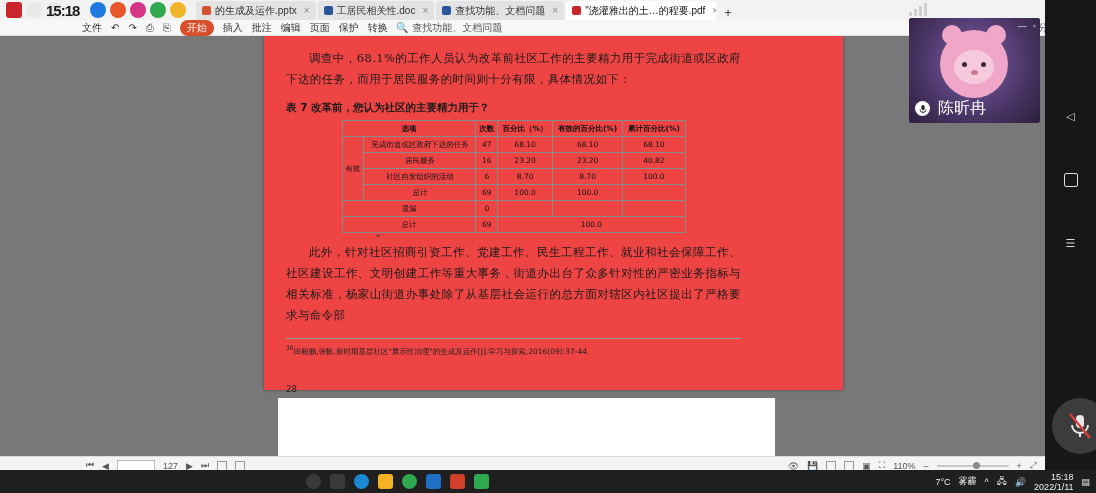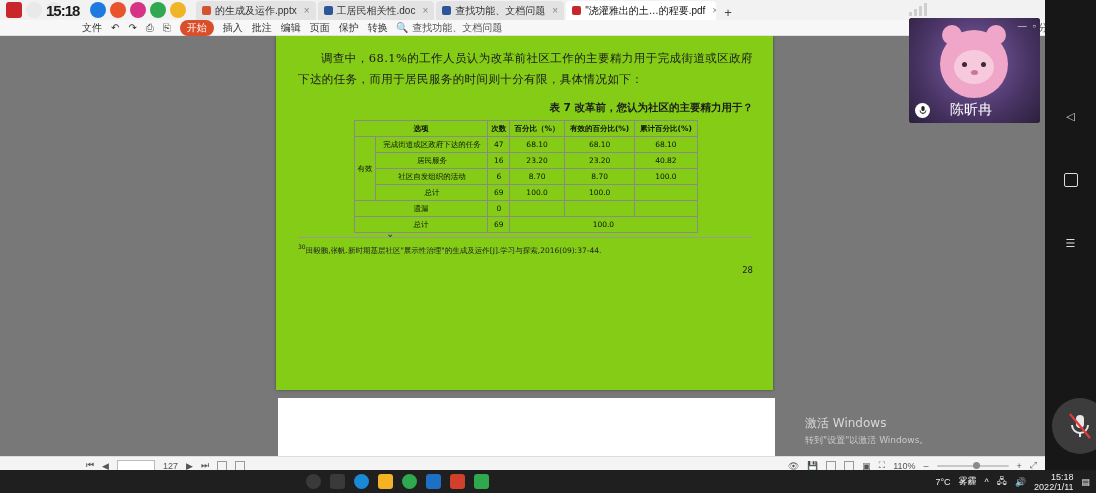--- a/index.html
+++ b/index.html
@@ -69,40 +69,40 @@
   }
   .rail svg { display:block; }
 
   
   .doc-area {
     position:absolute; left:0; top:36px; width:1045px; height:420px;
     background:#787878;
     overflow:hidden;
   }
   .page {
-    position:absolute; left:276px; top:0px; width:497px; height:354px;
-    background:#84cc16;
+    position:absolute; left:264px; top:0px; width:579px; height:354px;
+    background:#ef4444;
     box-shadow:0 0 3px rgba(0,0,0,.4);
   }
   .page2 {
     position:absolute; left:278px; top:362px; width:497px; height:70px;
     background:#fff;
   }
   .page-body {
     position:absolute; left:22px; top:0px; width:455px;
     color:#1a1a1a;
     font-family:"DejaVu Sans", sans-serif;
   }
   .para {
     font-size:11.5px; line-height:21px; letter-spacing:.4px; text-align:justify;
     font-family:"DejaVu Serif", serif;
   }
   .indent { text-indent:23px; }
   .tbl-title {
-    text-align:right; font-size:10.5px; font-weight:bold; margin:7px 0 5px 0;
+    text-align:left; font-size:10.5px; font-weight:bold; margin:7px 0 5px 0;
     font-family:"DejaVu Sans", sans-serif;
   }
   table.survey {
     border-collapse:collapse; width:344px; margin:0 auto;
     font-size:7.5px; font-family:"DejaVu Sans", sans-serif;
   }
   table.survey th, table.survey td {
     border:1px solid #8a8a8a; padding:2px 2px; text-align:center; line-height:11px;
     color:#111;
   }
@@ -111,21 +111,21 @@
 
   .fn {
     margin-top:4px; border-top:1px solid #999; width:455px;
   }
   .fn-text {
     font-size:7.5px; color:#222; padding-top:3px; line-height:11px;
     font-family:"DejaVu Sans", sans-serif;
   }
   .sup { font-size:6px; vertical-align:super; }
   .pageno {
-    text-align:right; font-size:8.5px; margin-top:9px; color:#222;
+    text-align:left; font-size:8.5px; margin-top:28px; color:#222;
     font-family:"DejaVu Sans", sans-serif;
   }
   .caret-mark {
     position:absolute; left:110px; top:192px; font-size:10px; color:#333;
   }
 
   
   .statusbar {
     position:absolute; left:0; top:456px; width:1045px; height:18px;
     background:#f4f4f4; border-top:1px solid #ddd;
@@ -185,22 +185,22 @@
     position:absolute; left:31px; top:12px; width:68px; height:68px; border-radius:50%;
     background:#f0a6c8;
   }
   .bear .ear { position:absolute; width:20px; height:20px; border-radius:50%; background:#f0a6c8; top:-5px; }
   .bear .ear.l { left:2px; } .bear .ear.r { right:2px; }
   .bear .face { position:absolute; left:14px; top:20px; width:40px; height:34px; border-radius:50%; background:#f7c9dd; }
   .bear .eye { position:absolute; width:5px; height:5px; border-radius:50%; background:#3a2a33; top:32px;}
   .bear .eye.l { left:22px; } .bear .eye.r { left:41px; }
   .bear .nose { position:absolute; left:31px; top:40px; width:7px; height:5px; border-radius:50%; background:#c8788f; }
   .tile-name {
-    position:absolute; left:6px; bottom:4px; display:flex; align-items:center; gap:20px;
-    color:#fff; font-size:14px;
+    position:absolute; left:6px; bottom:4px; display:flex; align-items:center; gap:8px;
+    color:#fff; font-size:16px;
   }
   .tile-mic {
     width:15px; height:15px; border-radius:50%; background:#fff;
     display:flex; align-items:center; justify-content:center;
   }
   .tile-topicons { position:absolute; right:4px; top:3px; display:flex; gap:6px; color:#ddd; font-size:9px;}
   .net-bars { position:absolute; left:-136px; top:2px; display:flex; align-items:flex-end; gap:2px; height:14px; }
   .net-bars i { width:3px; background:#cfcfcf; display:block; }
   .meet-btns { position:absolute; left:0; top:110px; width:51px; display:flex; flex-direction:column; align-items:center; gap:50px; color:#ddd;}
   .meet-sq { width:14px; height:14px; border:1.6px solid #ddd; border-radius:2px; }
@@ -377,20 +377,21 @@
             <td></td>
           </tr>
           <tr>
             <td colspan="2">总计</td>
             <td>69</td>
             <td colspan="3">100.0</td>
           </tr>
         </tbody>
       </table>
 
+      <p class="para indent" style="margin-top:9px;">此外，针对社区招商引资工作、党建工作、民生工程工作、就业和社会保障工作、社区建设工作、文明创建工作等重大事务，街道办出台了众多针对性的严密业务指标与相关标准，杨家山街道办事处除了从基层社会运行的总方面对辖区内社区提出了严格要求与命令部</p>
 
       <div class="fn"></div>
       <div class="fn-text">
         <span class="sup">30</span><span>田毅鹏,张帆.新时期基层社区"展示性治理"的生成及运作[J].学习与探索,2016(09):37-44.</span>
       </div>
       <div class="pageno">28</div>
     </div>
     <div class="caret-mark">⌄</div>
   </div>
 
@@ -466,24 +467,20 @@
 
   <div class="big-mic">
     <svg width="26" height="30" viewBox="0 0 26 30">
       <rect x="9" y="4" width="8" height="13" rx="4" fill="#e8e8e8"></rect>
       <path d="M5 14a8 8 0 0016 0" fill="none" stroke="#e8e8e8" stroke-width="2"></path>
       <rect x="12" y="22" width="2" height="4" fill="#e8e8e8"></rect>
       <line x1="3" y1="3" x2="23" y2="27" stroke="#e03b3b" stroke-width="2.2"></line>
     </svg>
   </div>
 
-  <div class="watermark">
-    <div>激活 Windows</div>
-    <small>转到"设置"以激活 Windows。</small>
-  </div>
 </div>
 
 <div class="taskbar">
 
 
   <div class="tb-icons">
     <span class="tb-ic" style="background:#3a3a3a;border-radius:50%;"></span>
     <span class="tb-ic" style="background:#3a3a3a;"></span>
     <span class="tb-ic" style="background:#1b8ad6;border-radius:50%;"></span>
     <span class="tb-ic" style="background:#f5b324;"></span>

